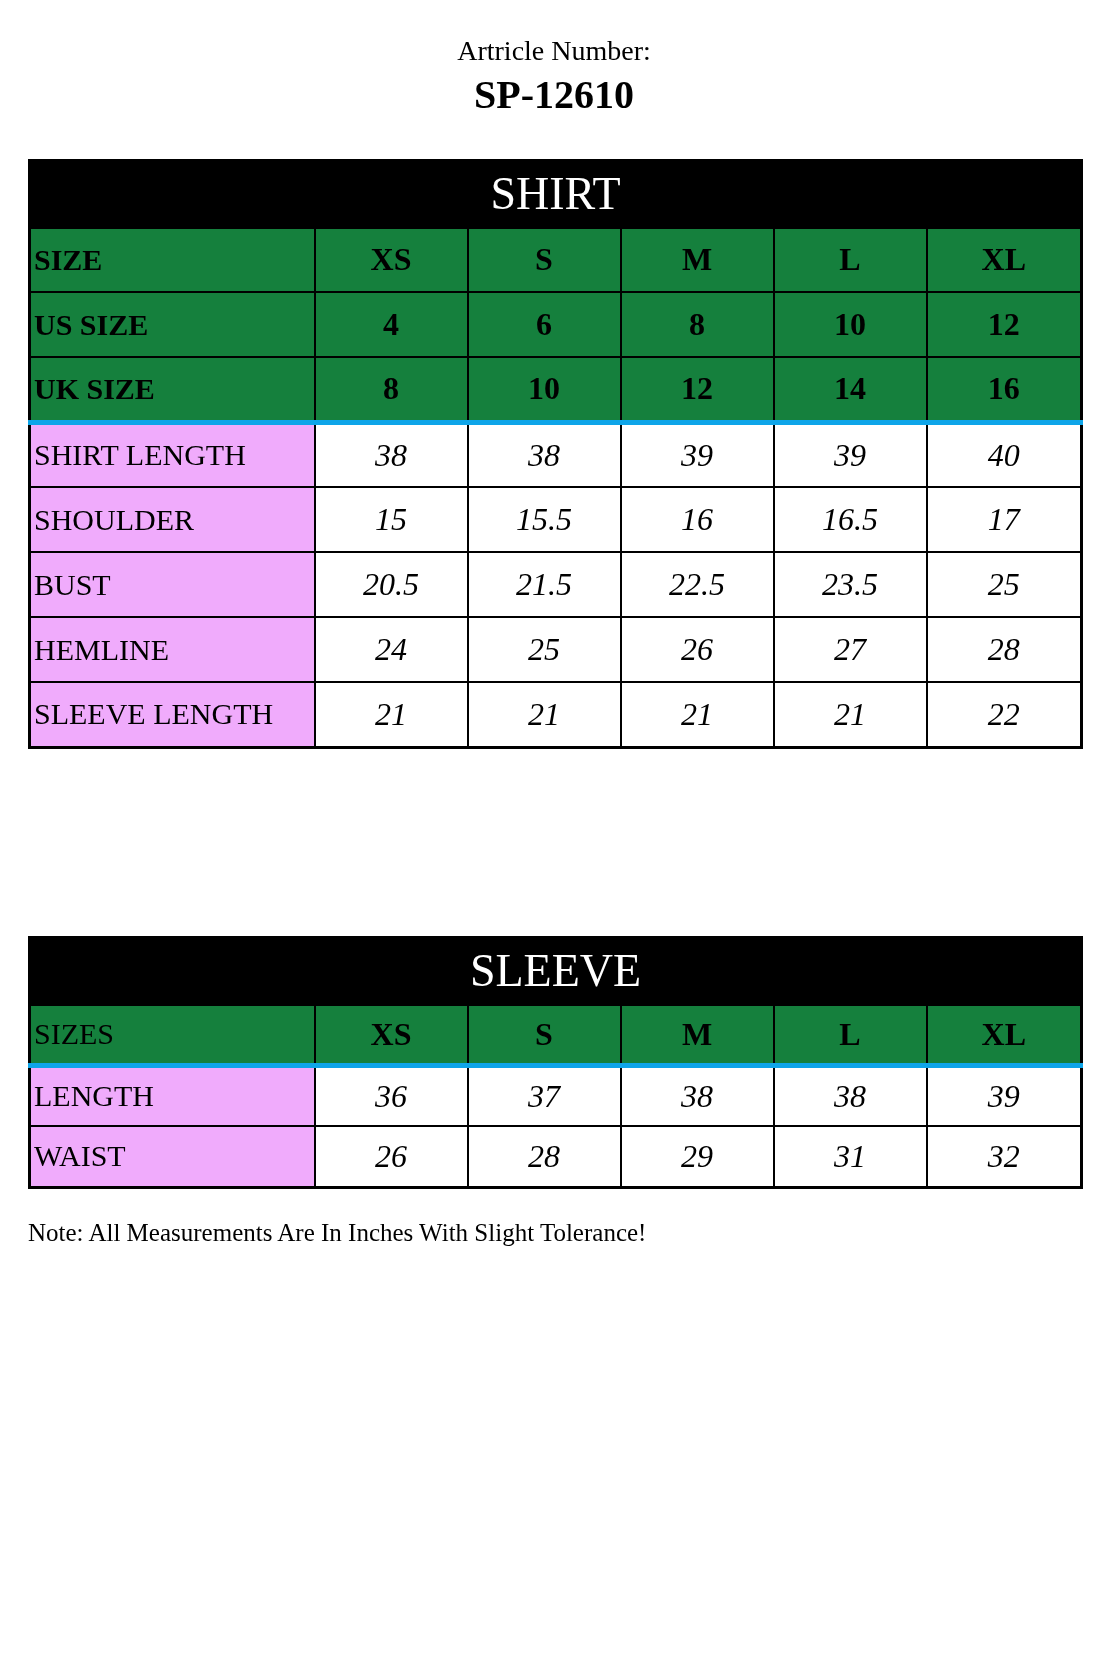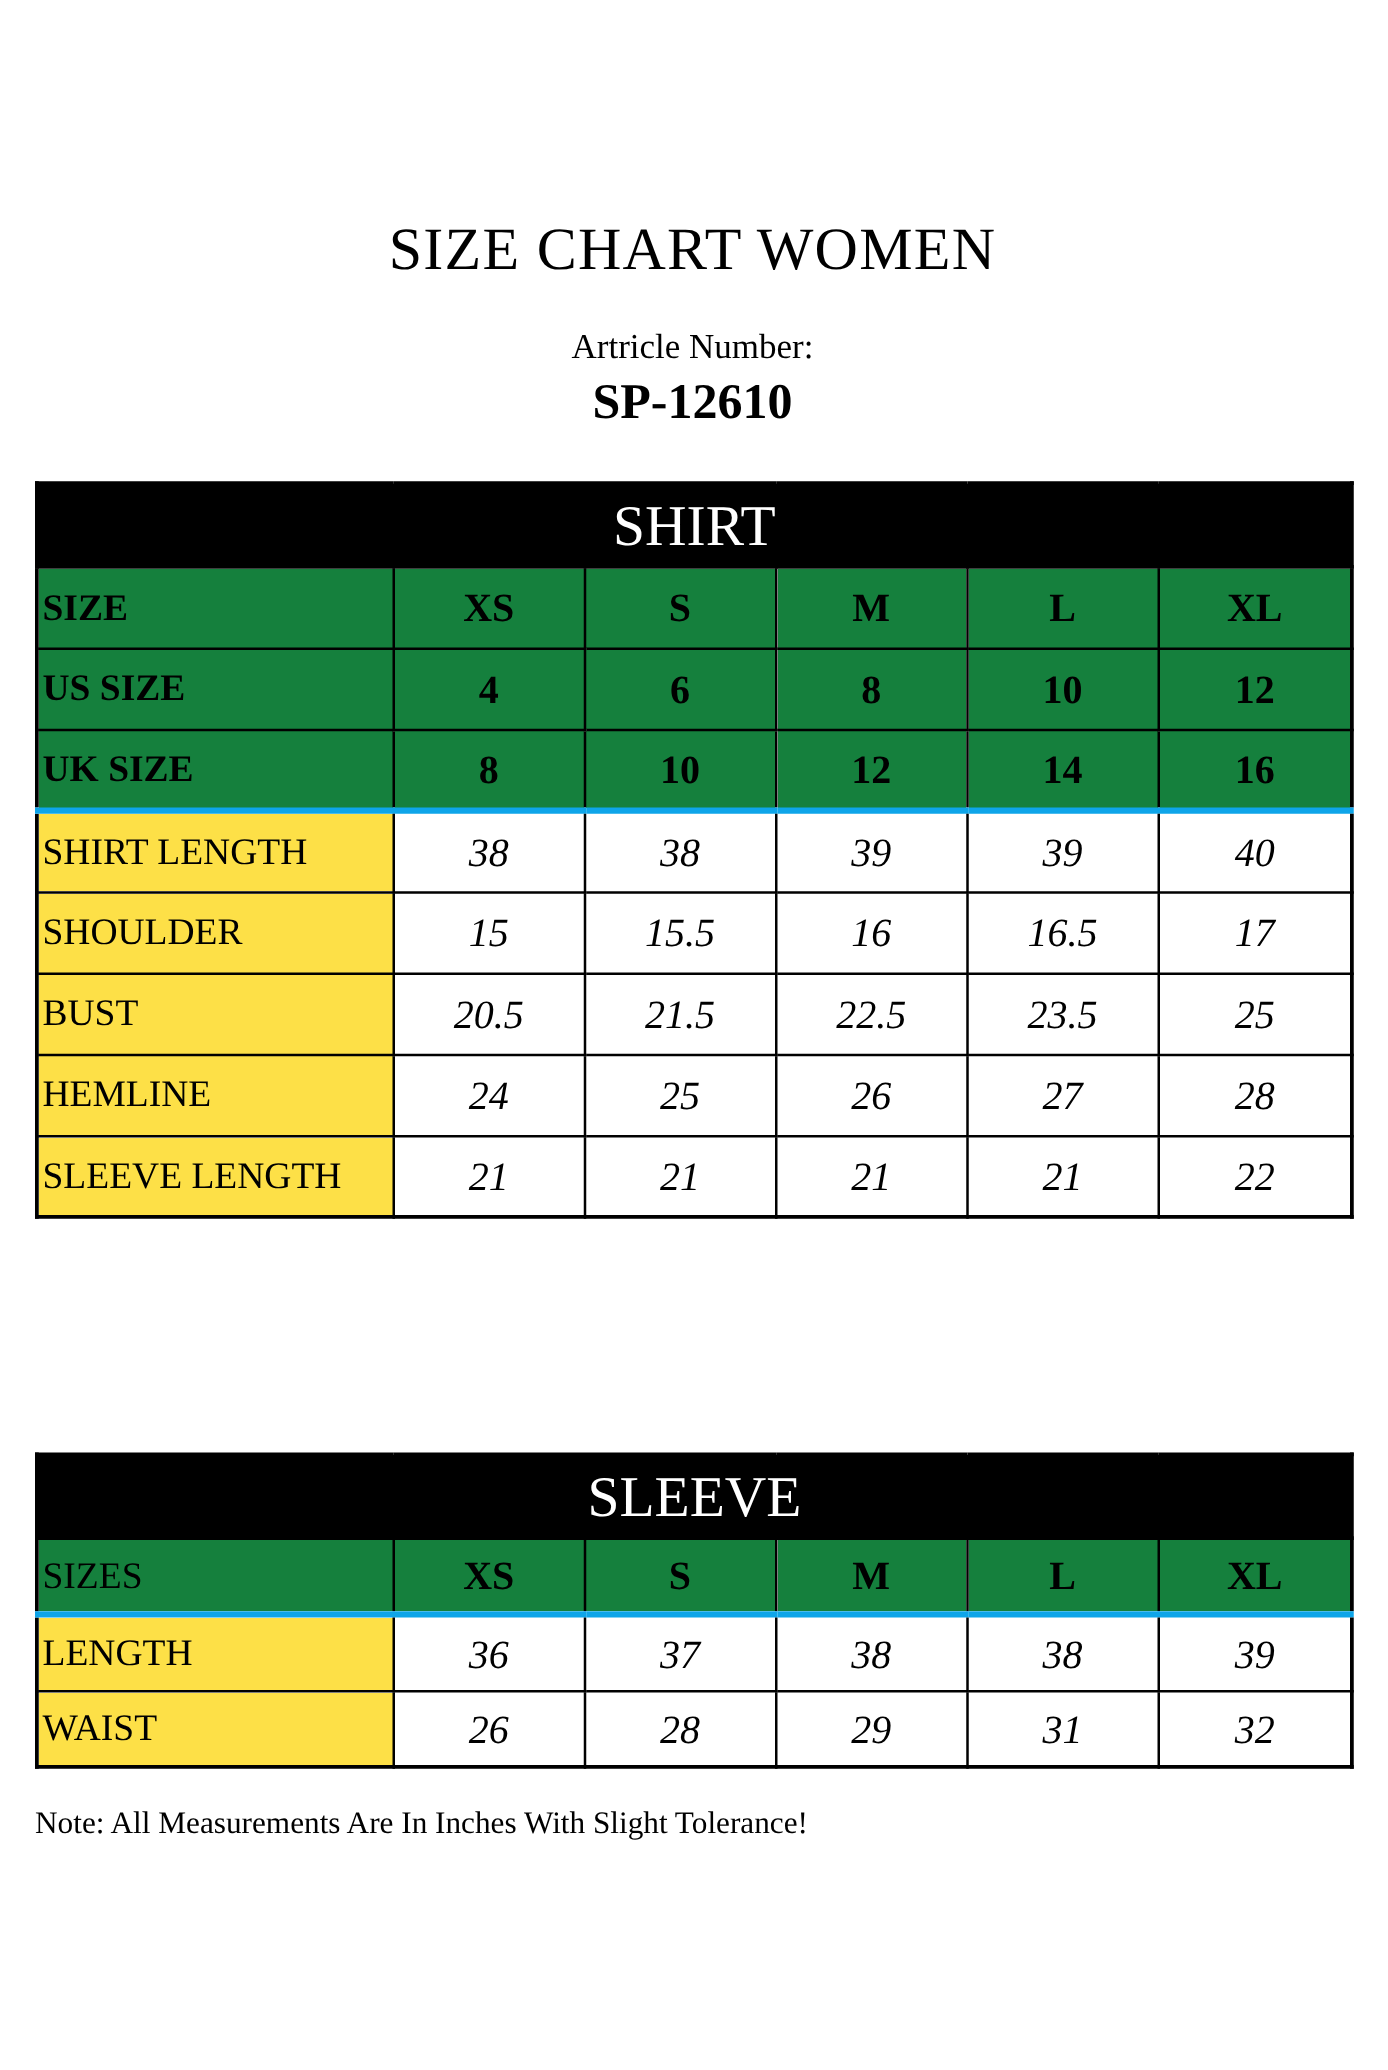--- a/index.html
+++ b/index.html
@@ -66,36 +66,35 @@
   table.shirt td   { height: 65px; }
   table.trouser td { height: 61px; }
   td.label {
     text-align: left;
     padding-left: 3px;
     font-size: 30px;
   }
   td.val { text-align: center; }
   tr.size-row td { background: #15803d; font-weight: bold; }
   tr.size-row.label-regular td.label { font-weight: normal; }
-  tr.measure-row td.label { background: #fde047; font-weight: normal; }
+  tr.measure-row td.label { background: #f0abfc; font-weight: normal; }
   tr.measure-row td.val   { background: #ffffff; font-weight: normal; font-style: italic; }
   tr.thick-bottom td { border-bottom: 5px solid #0ea5e9; }
   .note {
     margin-top: 28px;
     font-size: 25px;
     line-height: 1.3;
     text-align: left;
   }
 </style>
 </head>
 <body>
 
 <div class="sheet">
 
-  <h1 class="title">SIZE CHART WOMEN</h1>
 
   <div class="article-label">Artricle Number:</div>
   <div class="article-number">SP-12610</div>
 
   <table class="size-table shirt">
     <colgroup>
       <col style="width:285px">
         <col style="width:153px">
         <col style="width:153px">
         <col style="width:153px">

